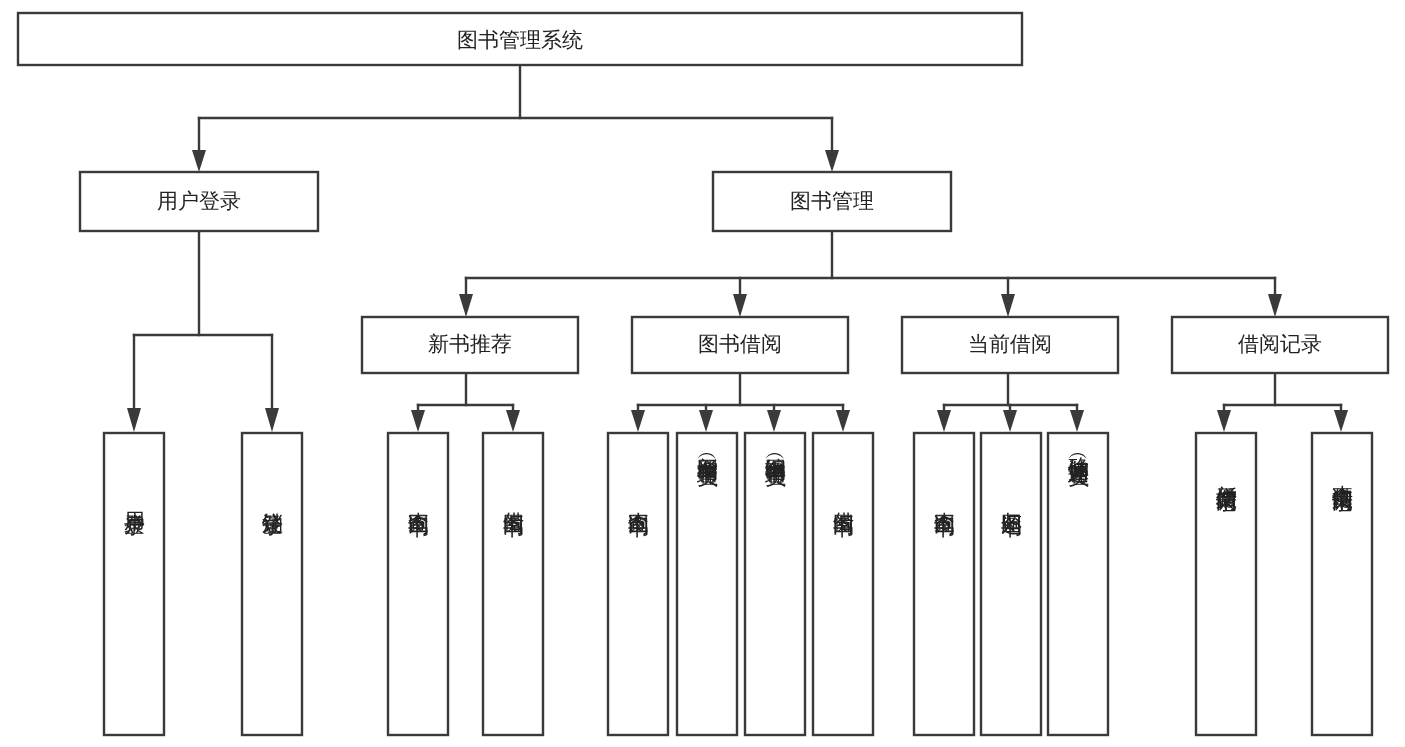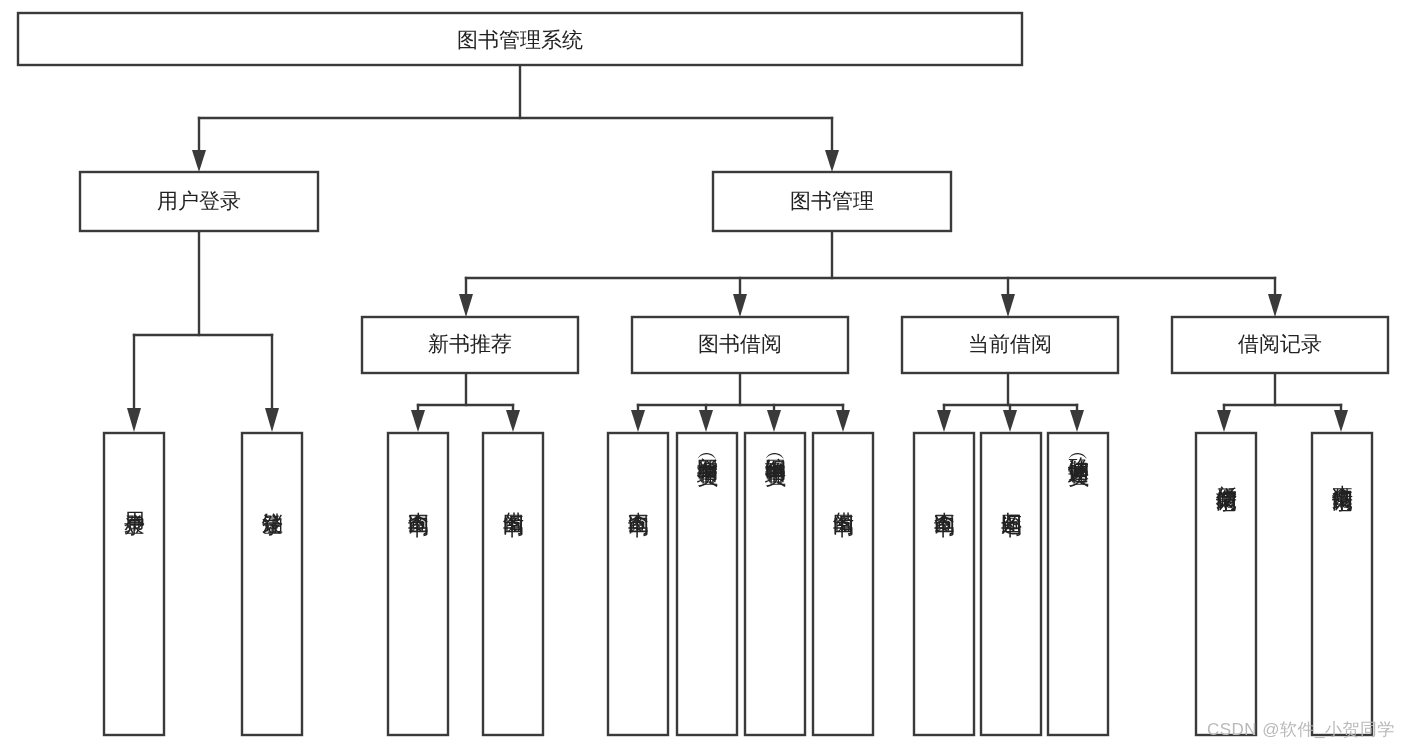--- a/index.html
+++ b/index.html
@@ -227,14 +227,13 @@
     <span class="leaf-label">确认归还（管理员）</span>
   </div>
 
   <div class="leaf-label-wrap" style="left:1196px; top:468px; width:60px; height:267px;">
     <span class="leaf-label">新增借阅记录</span>
   </div>
   <div class="leaf-label-wrap" style="left:1312px; top:468px; width:60px; height:267px;">
     <span class="leaf-label">查询借阅记录</span>
   </div>
 
-  <div class="watermark">CSDN @软件_小贺同学</div>
 </div>
 
 </body></html>

